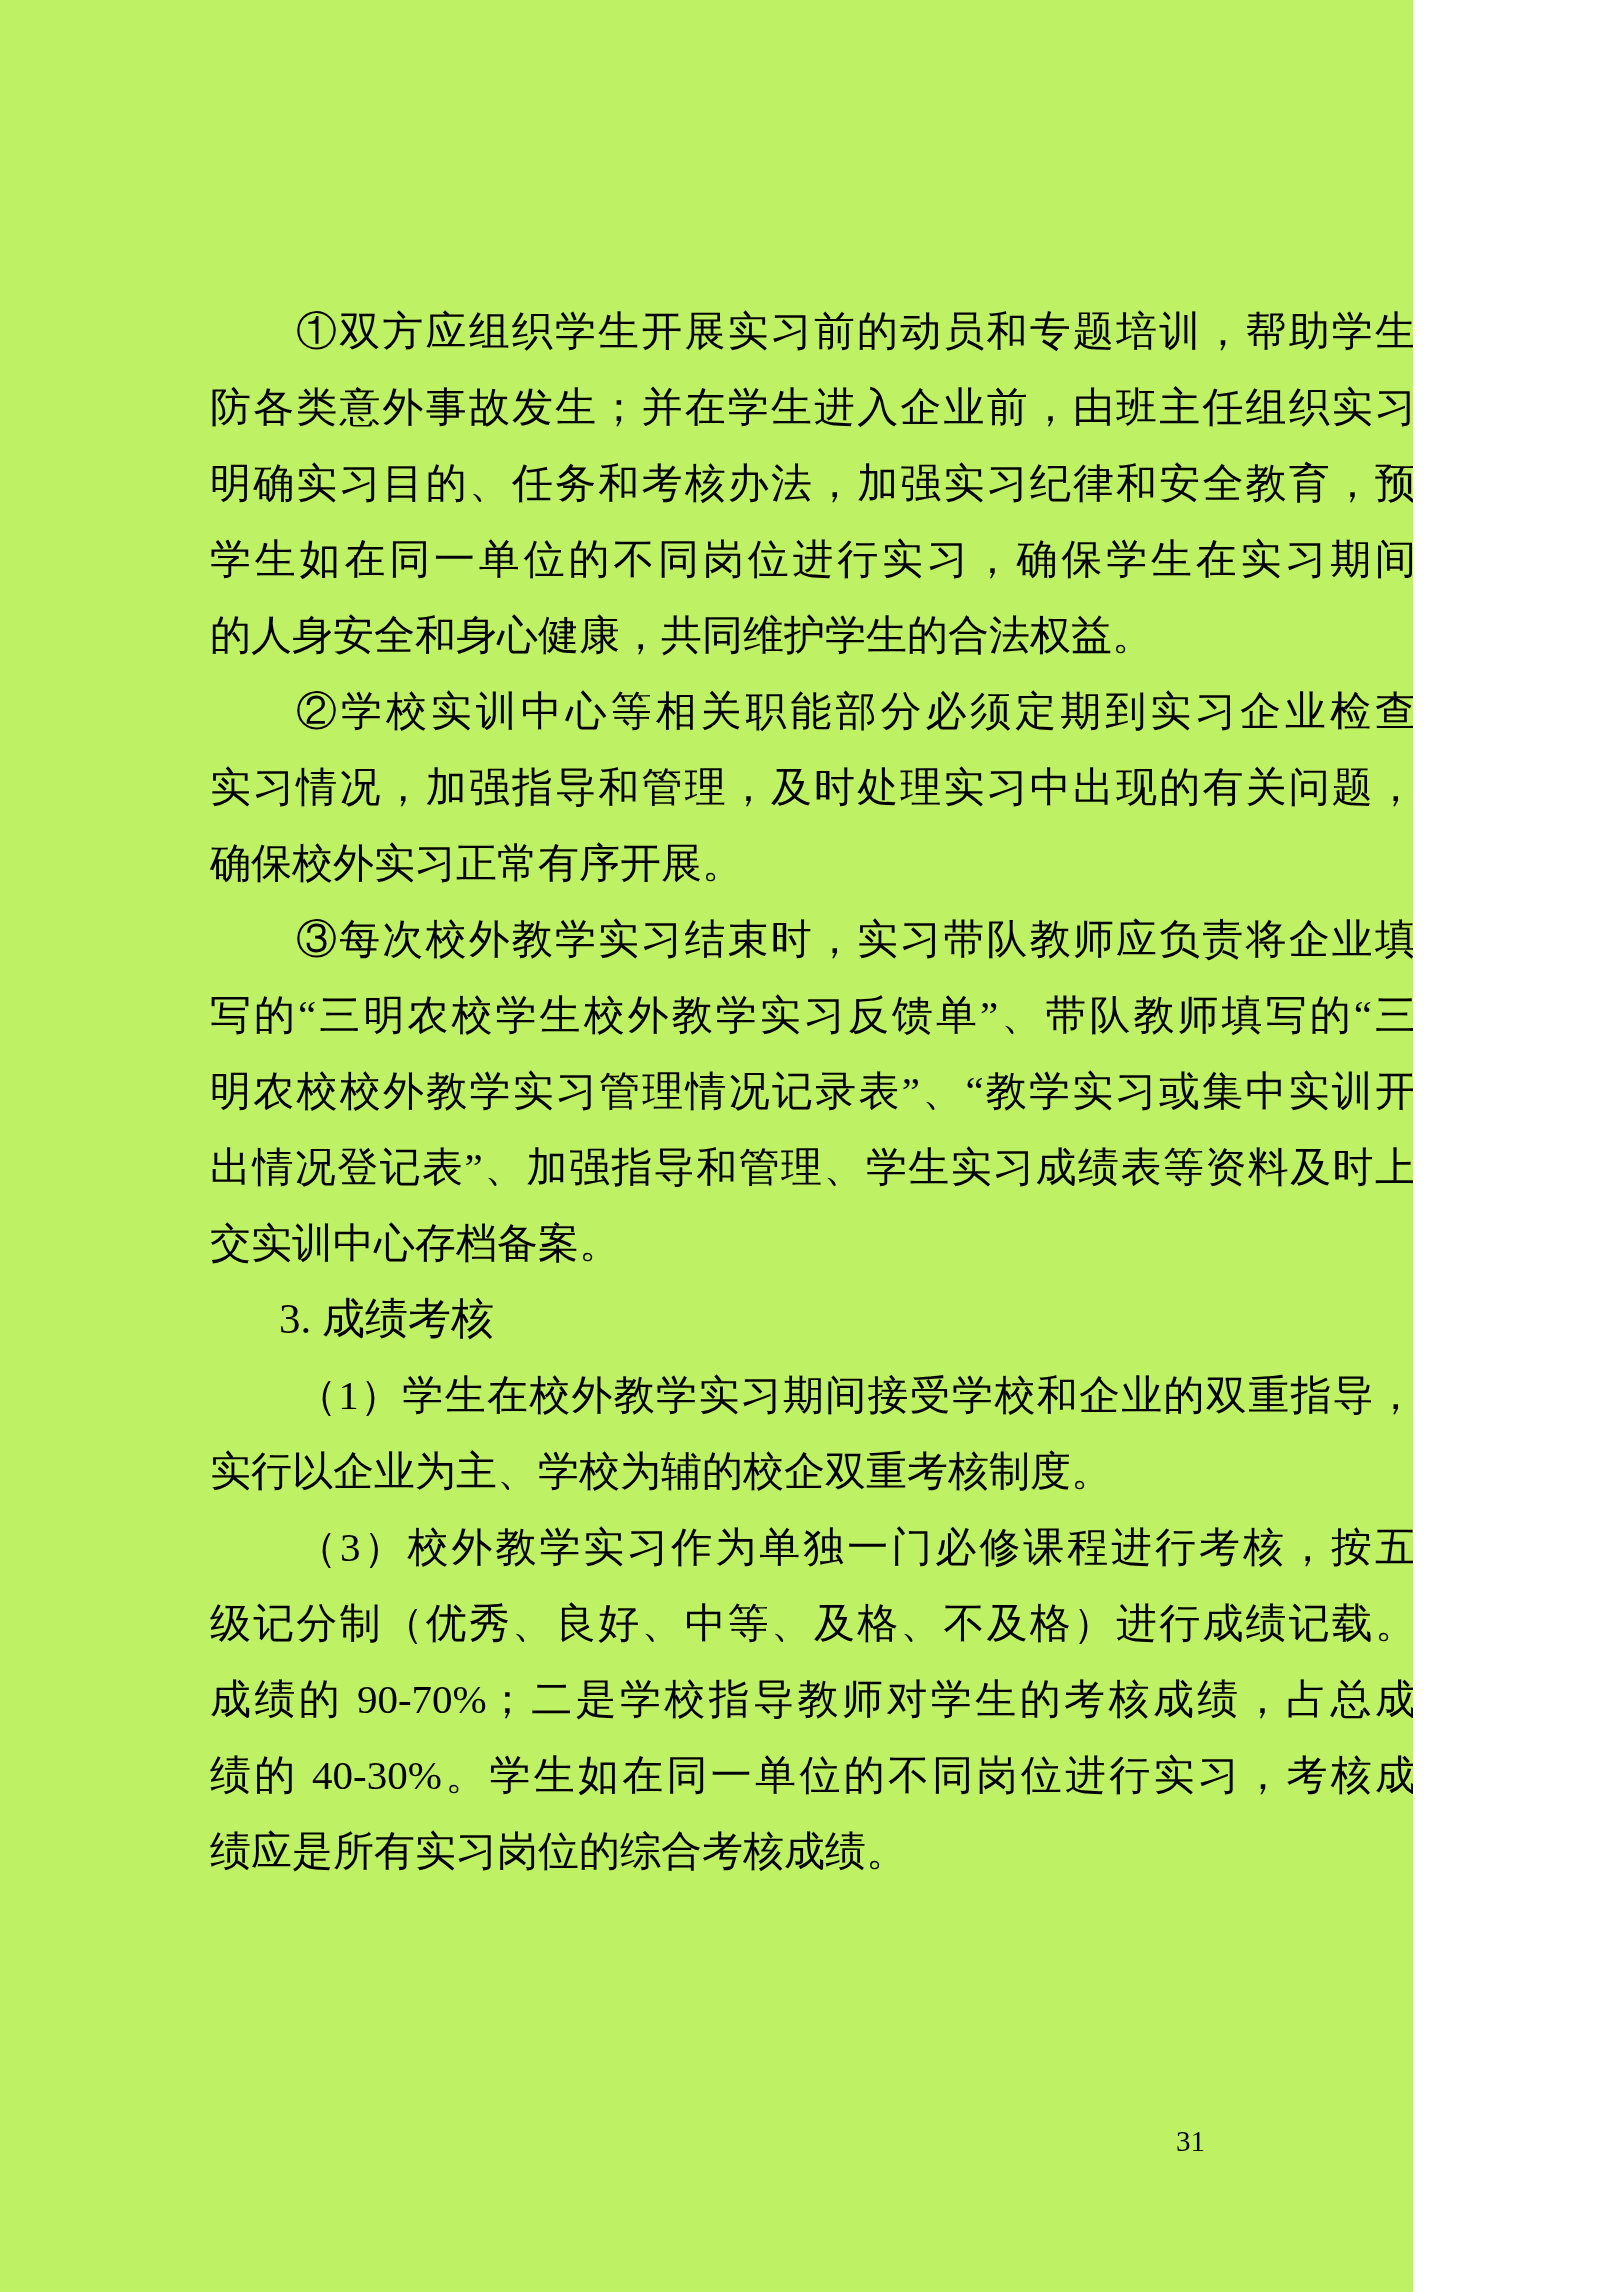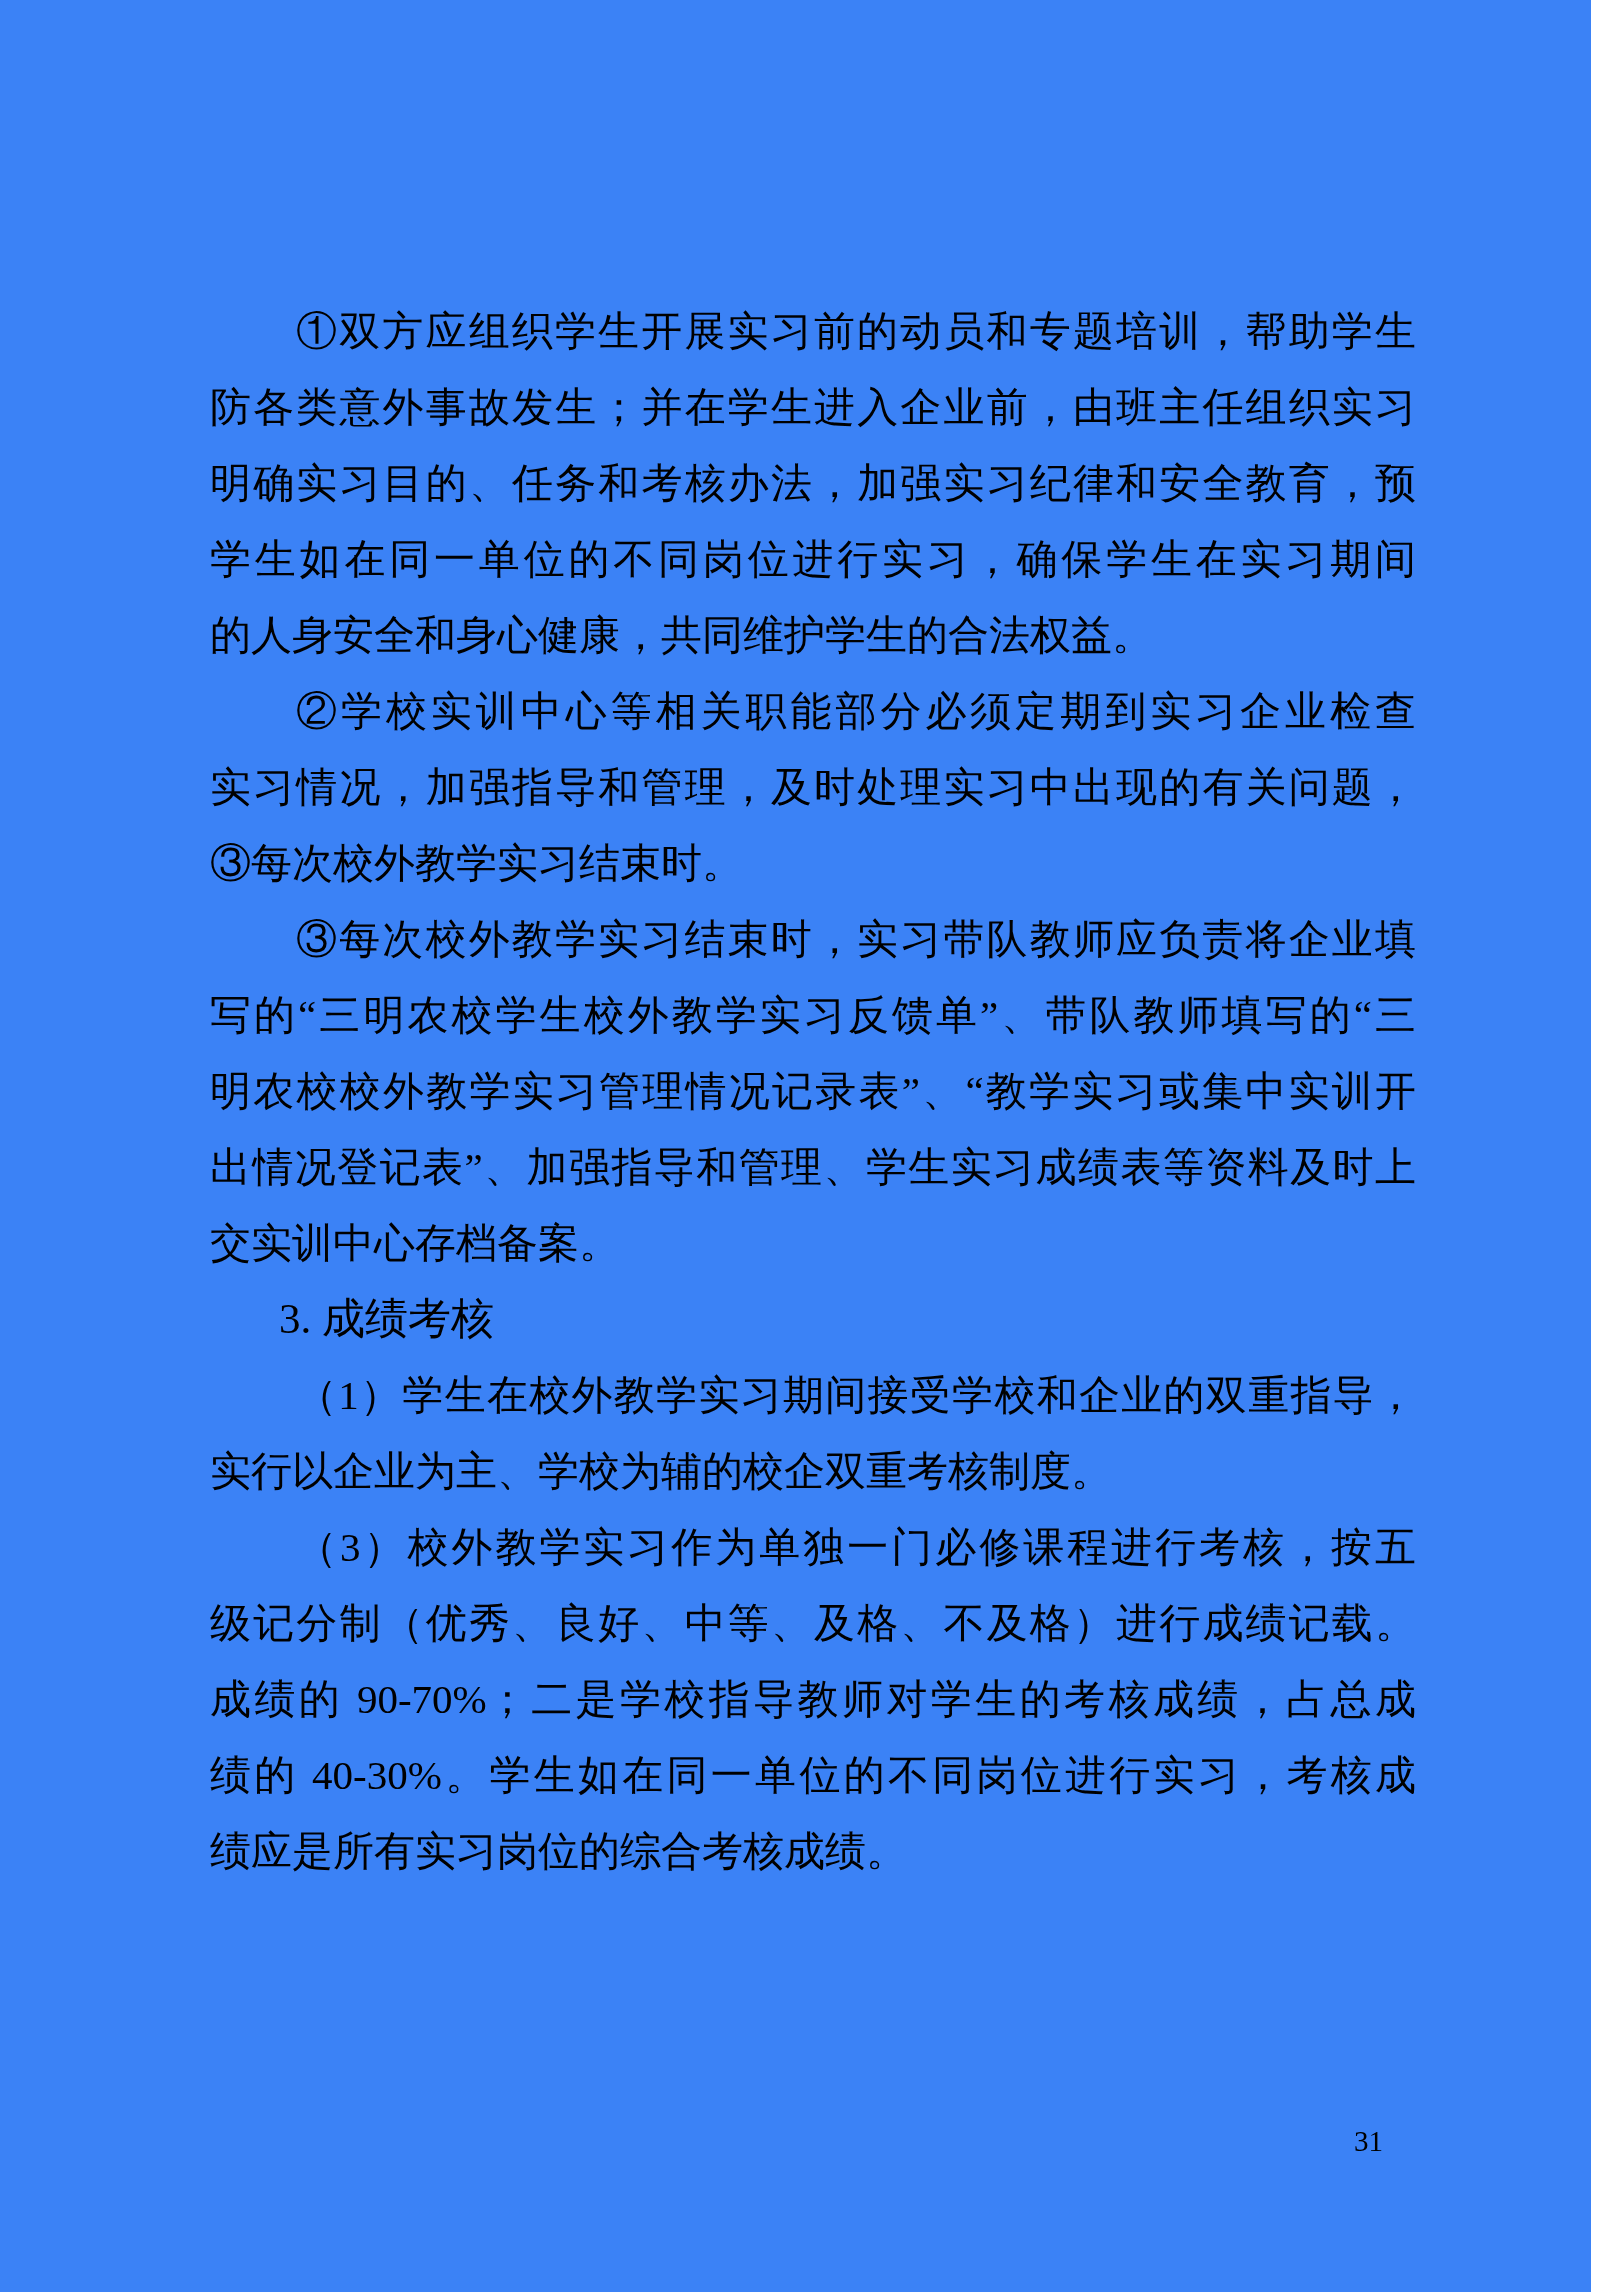--- a/index.html
+++ b/index.html
@@ -2,23 +2,23 @@
 <html><head>
 <meta charset="utf-8">
 <style>
   html, body {
     margin: 0;
     padding: 0;
     background: #ffffff;
   }
   .page {
     position: relative;
-    width: 1591px;
+    width: 1413px;
     height: 2293px;
-    background: #3b82f6;
+    background: #bef264;
     overflow: hidden;
     font-family: "Liberation Serif", "DejaVu Serif", serif;
     color: #000000;
   }
   .textblock {
     position: absolute;
     left: 210px;
     top: 293px;
     width: 1206px;
   }
@@ -66,21 +66,21 @@
       <div class="paragraph body">
         <div class="line first just">①双方应组织学生开展实习前的动员和专题培训，帮助学生</div>
         <div class="line just">防各类意外事故发生；并在学生进入企业前，由班主任组织实习</div>
         <div class="line just">明确实习目的、任务和考核办法，加强实习纪律和安全教育，预</div>
         <div class="line just">学生如在同一单位的不同岗位进行实习，确保学生在实习期间</div>
         <div class="line">的人身安全和身心健康，共同维护学生的合法权益。</div>
       </div>
       <div class="paragraph body">
         <div class="line first just">②学校实训中心等相关职能部分必须定期到实习企业检查</div>
         <div class="line just">实习情况，加强指导和管理，及时处理实习中出现的有关问题，</div>
-        <div class="line">③每次校外教学实习结束时。</div>
+        <div class="line">确保校外实习正常有序开展。</div>
       </div>
       <div class="paragraph body">
         <div class="line first just">③每次校外教学实习结束时，实习带队教师应负责将企业填</div>
         <div class="line just">写的“三明农校学生校外教学实习反馈单”、带队教师填写的“三</div>
         <div class="line just">明农校校外教学实习管理情况记录表”、“教学实习或集中实训开</div>
         <div class="line just">出情况登记表”、加强指导和管理、学生实习成绩表等资料及时上</div>
         <div class="line">交实训中心存档备案。</div>
       </div>
       <div class="paragraph heading">
         <div class="line">3. 成绩考核</div>

